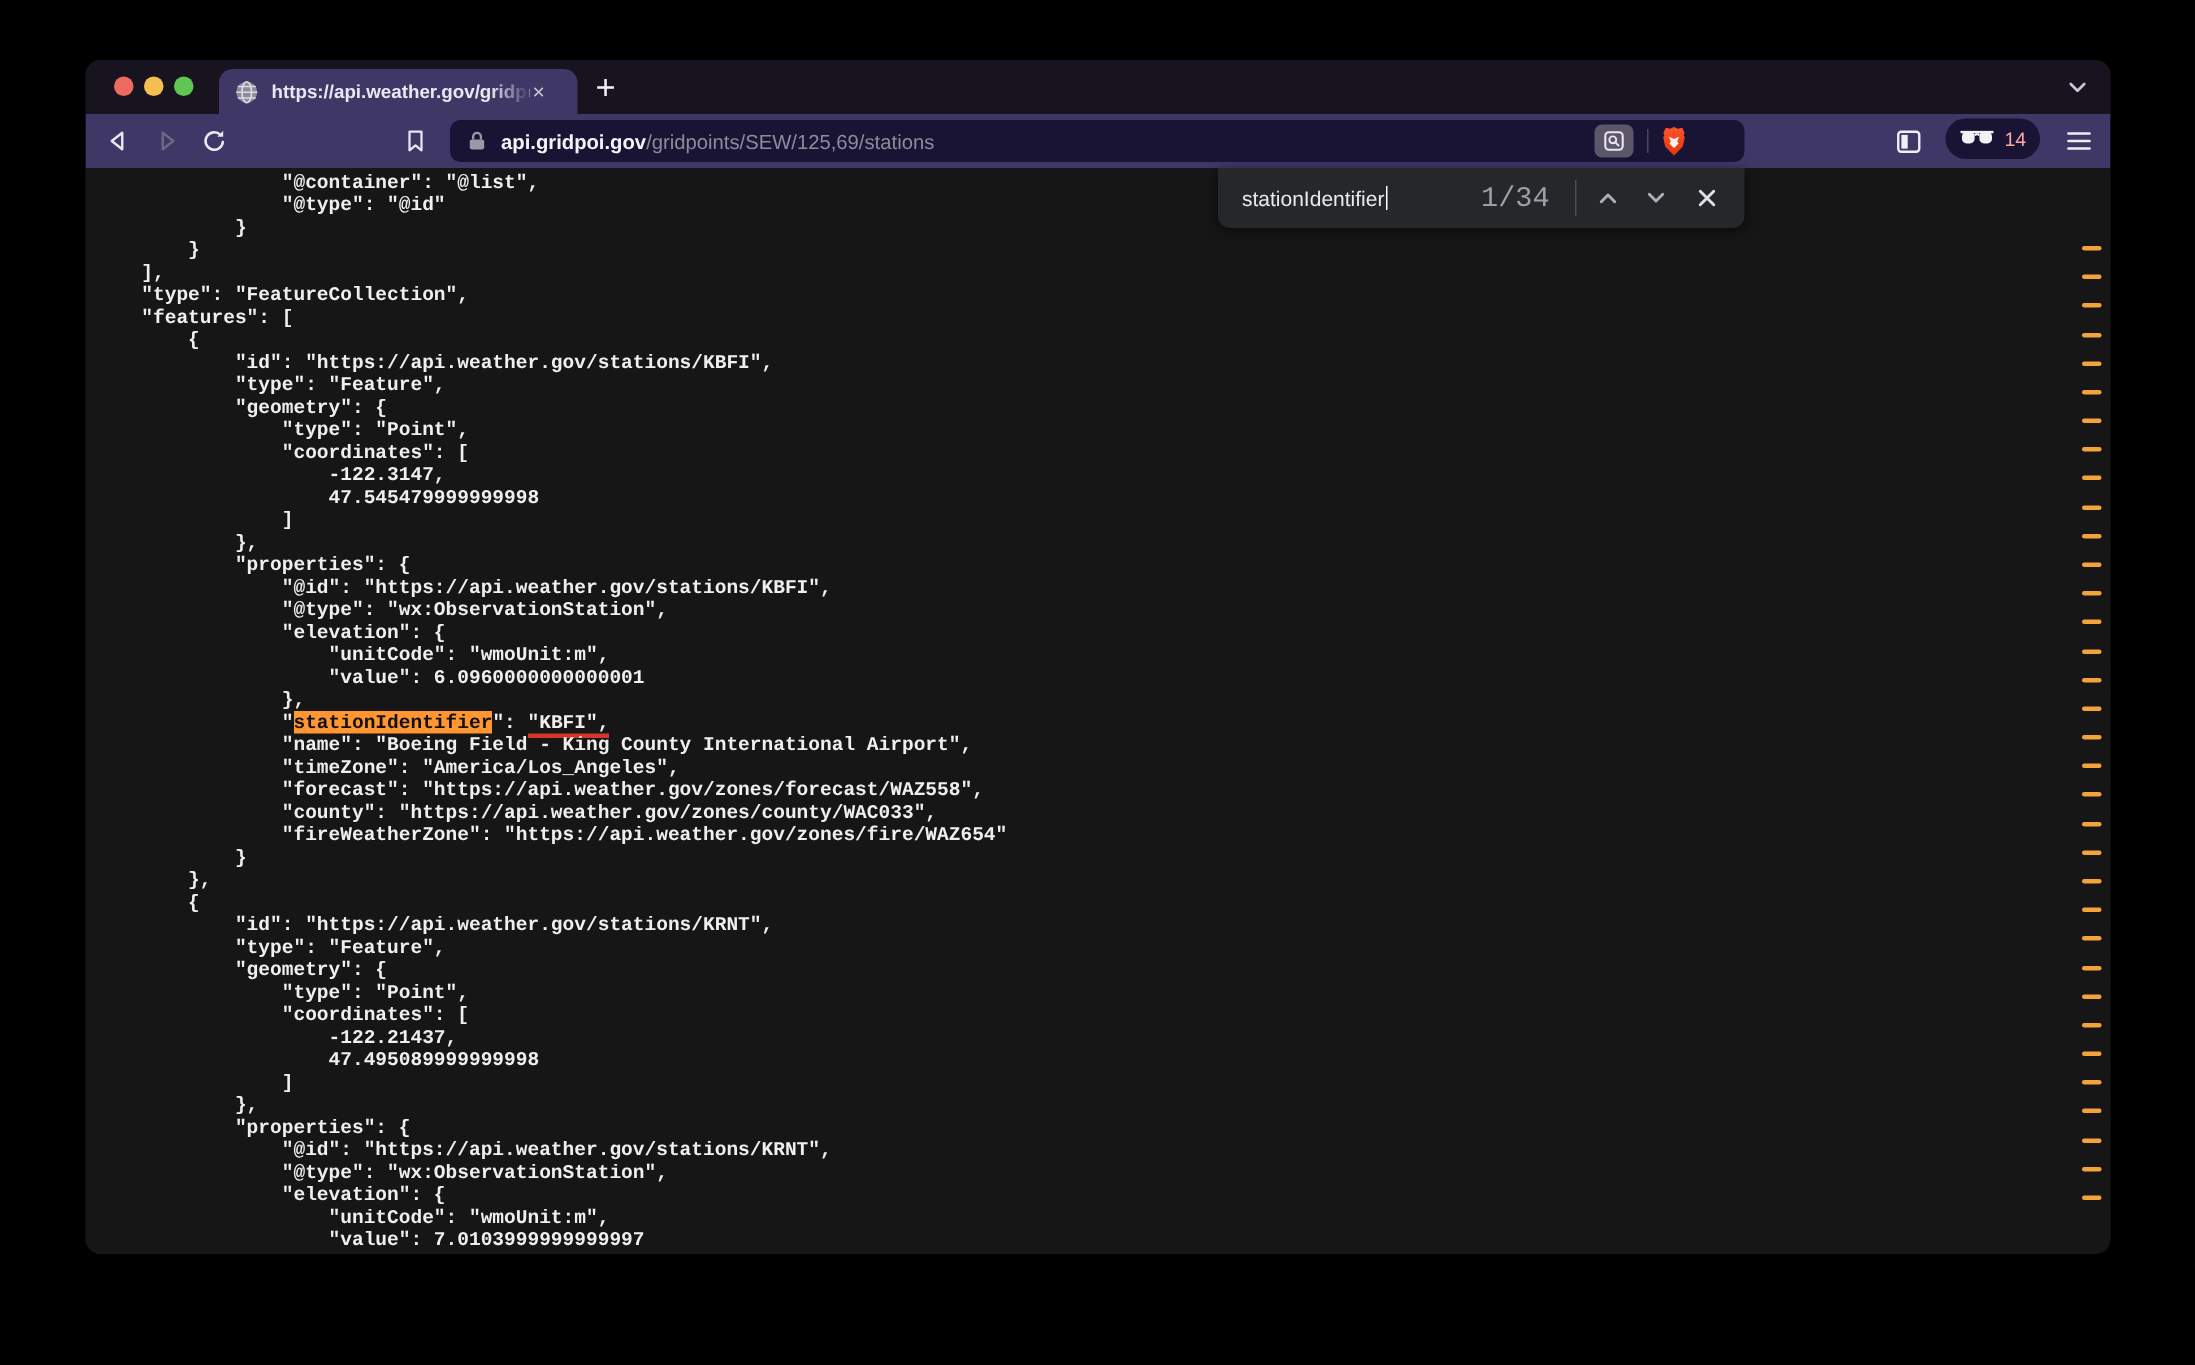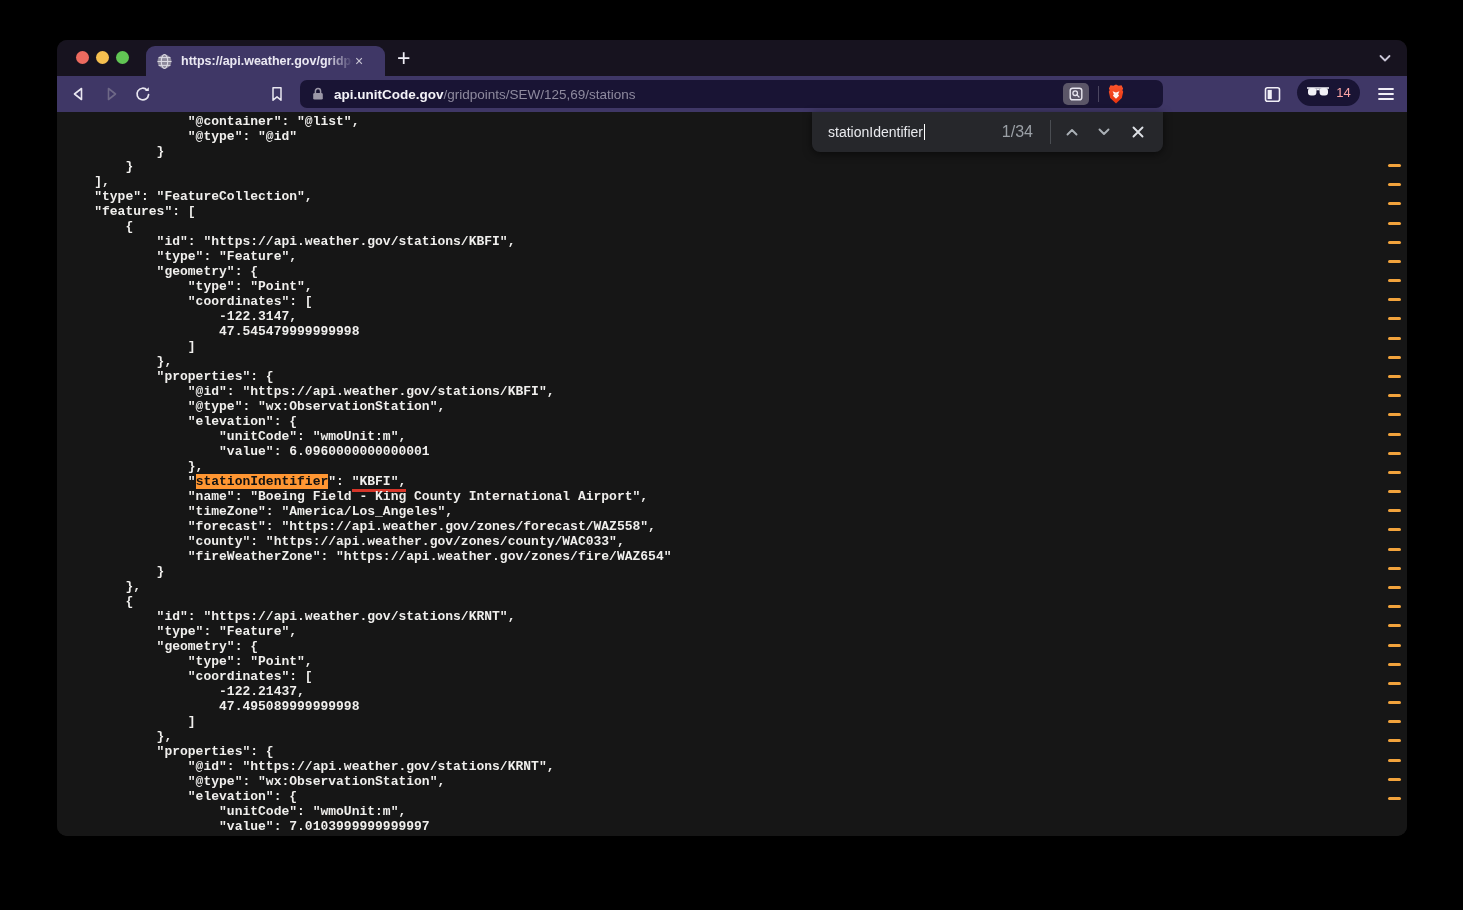--- a/index.html
+++ b/index.html
@@ -45,21 +45,21 @@
   pre.json{margin:0;padding:2px 0 0 6px;font-family:"Liberation Mono",monospace;font-size:13px;
     line-height:15px;font-weight:600;color:#f0efed;}
   .code-line{white-space:pre;height:15px;}
   .find-active{background:var(--find-highlight);color:#111;}
   .red-underline{border-bottom:3px solid var(--underline);padding-bottom:0px;}
   
   .findbar{position:absolute;left:755px;top:0;width:351px;height:40px;background:#26272b;
     border-radius:0 0 8px 8px;box-shadow:0 2px 8px rgba(0,0,0,.55);display:flex;align-items:center;}
   .find-input{margin-left:16px;color:#e9eaee;font-size:14px;white-space:nowrap;display:flex;align-items:center;}
   .caret{display:inline-block;width:1.5px;height:16px;background:#fff;margin-left:1px;}
-  .find-count{position:absolute;right:130px;color:#9ba0a6;font-size:16px;}
+  .find-count{position:absolute;right:130px;color:#9ba0a6;font-size:19px;font-family:Liberation Mono, monospace;}
   .find-divider{position:absolute;right:112px;top:8px;width:1px;height:24px;background:#4a4d52;}
   .find-ico{position:absolute;top:11px;}
   
   .ticks{position:absolute;top:0;right:0;width:20px;height:724px;}
   .tick{position:absolute;left:1px;width:13px;height:3px;border-radius:1.5px;background:var(--tick);}
   svg{display:block;}
 </style>
 </head>
 <body>
 
@@ -118,21 +118,21 @@
       </svg>
     </div>
 
     <div class="urlbar">
       <span>
         <svg width="16" height="16" viewBox="0 0 16 16">
           <rect x="3.2" y="7" width="9.6" height="6.6" rx="1.4" fill="#9c98a8"></rect>
           <path d="M5.4 7V5.2a2.6 2.6 0 0 1 5.2 0V7" fill="none" stroke="#9c98a8" stroke-width="1.5"></path>
         </svg>
       </span>
-      <span class="url"><span class="domain">api.unitCode.gov</span><span class="path">/gridpoints/SEW/125,69/stations</span></span>
+      <span class="url"><span class="domain">api.gridpoi.gov</span><span class="path">/gridpoints/SEW/125,69/stations</span></span>
 
       <div class="find-btn">
         <svg width="16" height="16" viewBox="0 0 16 16">
           <rect x="2.2" y="2.2" width="11.6" height="11.6" rx="2.4" fill="none" stroke="#e8e6ef" stroke-width="1.4"></rect>
           <circle cx="7.2" cy="7.2" r="2.3" fill="none" stroke="#e8e6ef" stroke-width="1.3"></circle>
           <line x1="8.9" y1="8.9" x2="11" y2="11" stroke="#e8e6ef" stroke-width="1.3" stroke-linecap="round"></line>
         </svg>
       </div>
       <div class="url-divider"></div>
       <div class="lion">

